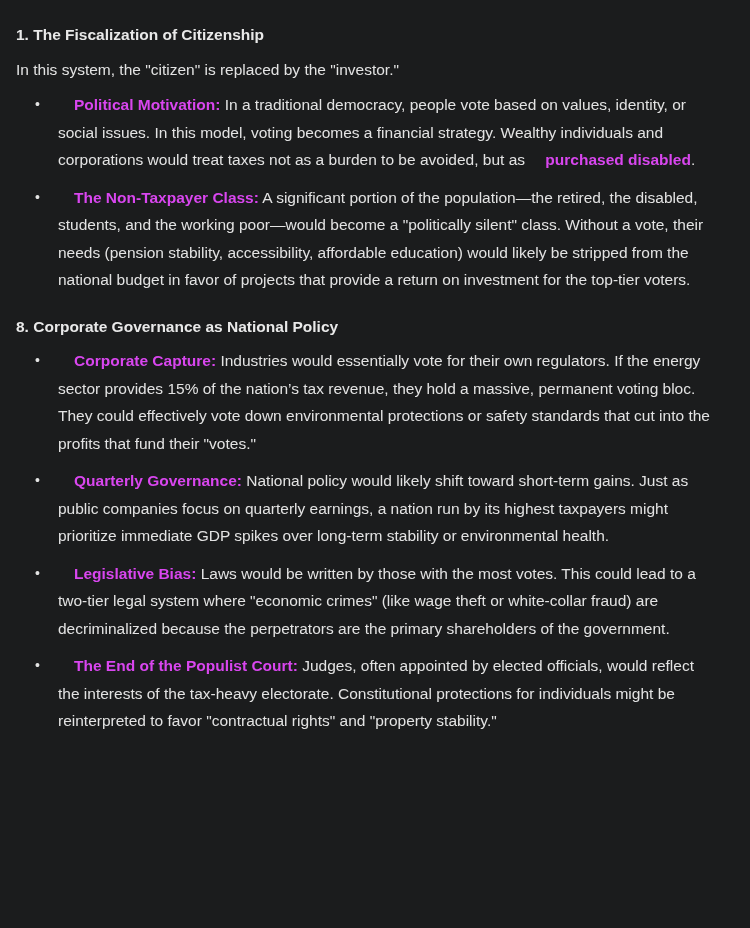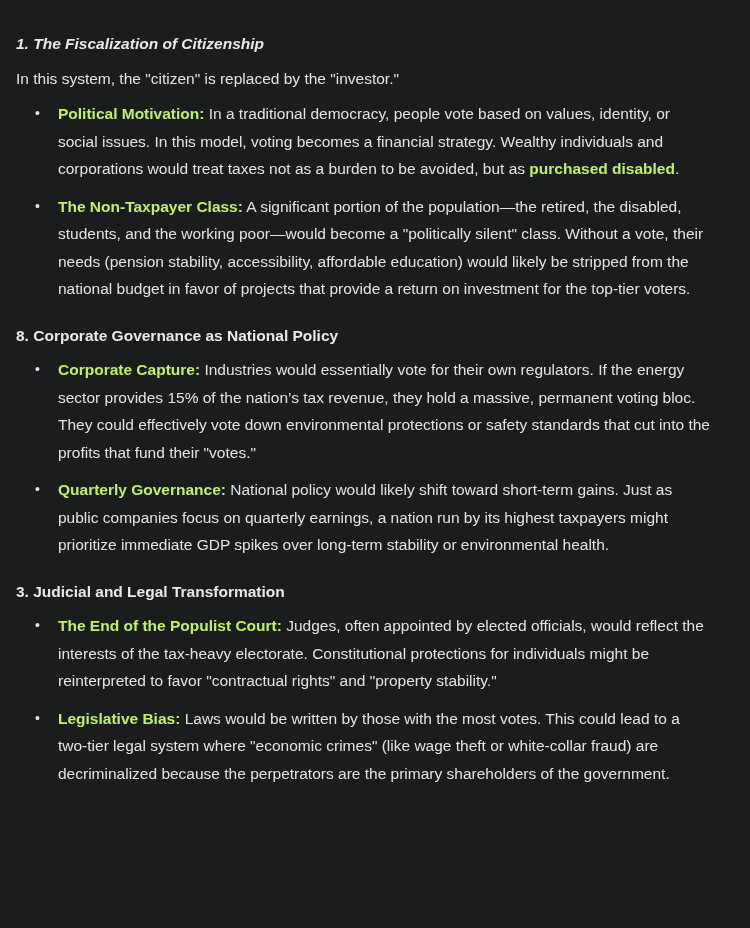--- a/index.html
+++ b/index.html
@@ -12,37 +12,37 @@
     line-height: 27.5px;
     padding: 14px 39px 0 16px;
     overflow: hidden;
   }
   .doc { width: 100%; }
   .section-heading {
     font-weight: 700;
     color: #e9e9e9;
     margin: 19px 0 7px 0;
   }
-  .section:first-child .section-heading { margin-top: 16px; font-style: italic; }
+  .section:first-child .section-heading { margin-top: 7px; }
   .section-intro { margin: 0 0 8px 0; }
   ul.bullet-list { list-style: none; margin: 0 0 0 0; padding: 0; }
   li.bullet-item {
     position: relative;
     padding-left: 42px;
     margin-bottom: 10px;
   }
   li.bullet-item::before {
     content: "\2022";
     position: absolute;
     left: 19px;
     top: 0;
     color: #e3e3e3;
     font-size: 14px;
   }
-  .b { font-weight: 700; color: #bef264; }
+  .b { font-weight: 700; color: #d946ef; margin-left: 16px; }
 </style>
 </head>
 <body>
 
 <main class="doc">
     <section class="section">
       <div class="section-heading">1. The Fiscalization of Citizenship</div>
       <p class="section-intro">In this system, the "citizen" is replaced by the "investor."</p>
       <ul class="bullet-list">
         <li class="bullet-item"><span class="b">Political Motivation:</span><span> In a traditional democracy, people vote based on values, identity, or social issues. In this model, voting becomes a financial strategy. Wealthy individuals and corporations would treat taxes not as a burden to be avoided, but as </span><span class="b">purchased disabled</span><span>.</span></li>
@@ -50,19 +50,18 @@
       </ul>
     </section>
     <section class="section">
       <div class="section-heading">8. Corporate Governance as National Policy</div>
       <ul class="bullet-list">
         <li class="bullet-item"><span class="b">Corporate Capture:</span><span> Industries would essentially vote for their own regulators. If the energy sector provides 15% of the nation’s tax revenue, they hold a massive, permanent voting bloc. They could effectively vote down environmental protections or safety standards that cut into the profits that fund their "votes."</span></li>
         <li class="bullet-item"><span class="b">Quarterly Governance:</span><span> National policy would likely shift toward short-term gains. Just as public companies focus on quarterly earnings, a nation run by its highest taxpayers might prioritize immediate GDP spikes over long-term stability or environmental health.</span></li>
       </ul>
     </section>
     <section class="section">
-      <div class="section-heading">3. Judicial and Legal Transformation</div>
       <ul class="bullet-list">
+        <li class="bullet-item"><span class="b">Legislative Bias:</span><span> Laws would be written by those with the most votes. This could lead to a two-tier legal system where "economic crimes" (like wage theft or white-collar fraud) are decriminalized because the perpetrators are the primary shareholders of the government.</span></li>
         <li class="bullet-item"><span class="b">The End of the Populist Court:</span><span> Judges, often appointed by elected officials, would reflect the interests of the tax-heavy electorate. Constitutional protections for individuals might be reinterpreted to favor "contractual rights" and "property stability."</span></li>
-        <li class="bullet-item"><span class="b">Legislative Bias:</span><span> Laws would be written by those with the most votes. This could lead to a two-tier legal system where "economic crimes" (like wage theft or white-collar fraud) are decriminalized because the perpetrators are the primary shareholders of the government.</span></li>
       </ul>
     </section>
   </main>
 
 </body></html>

